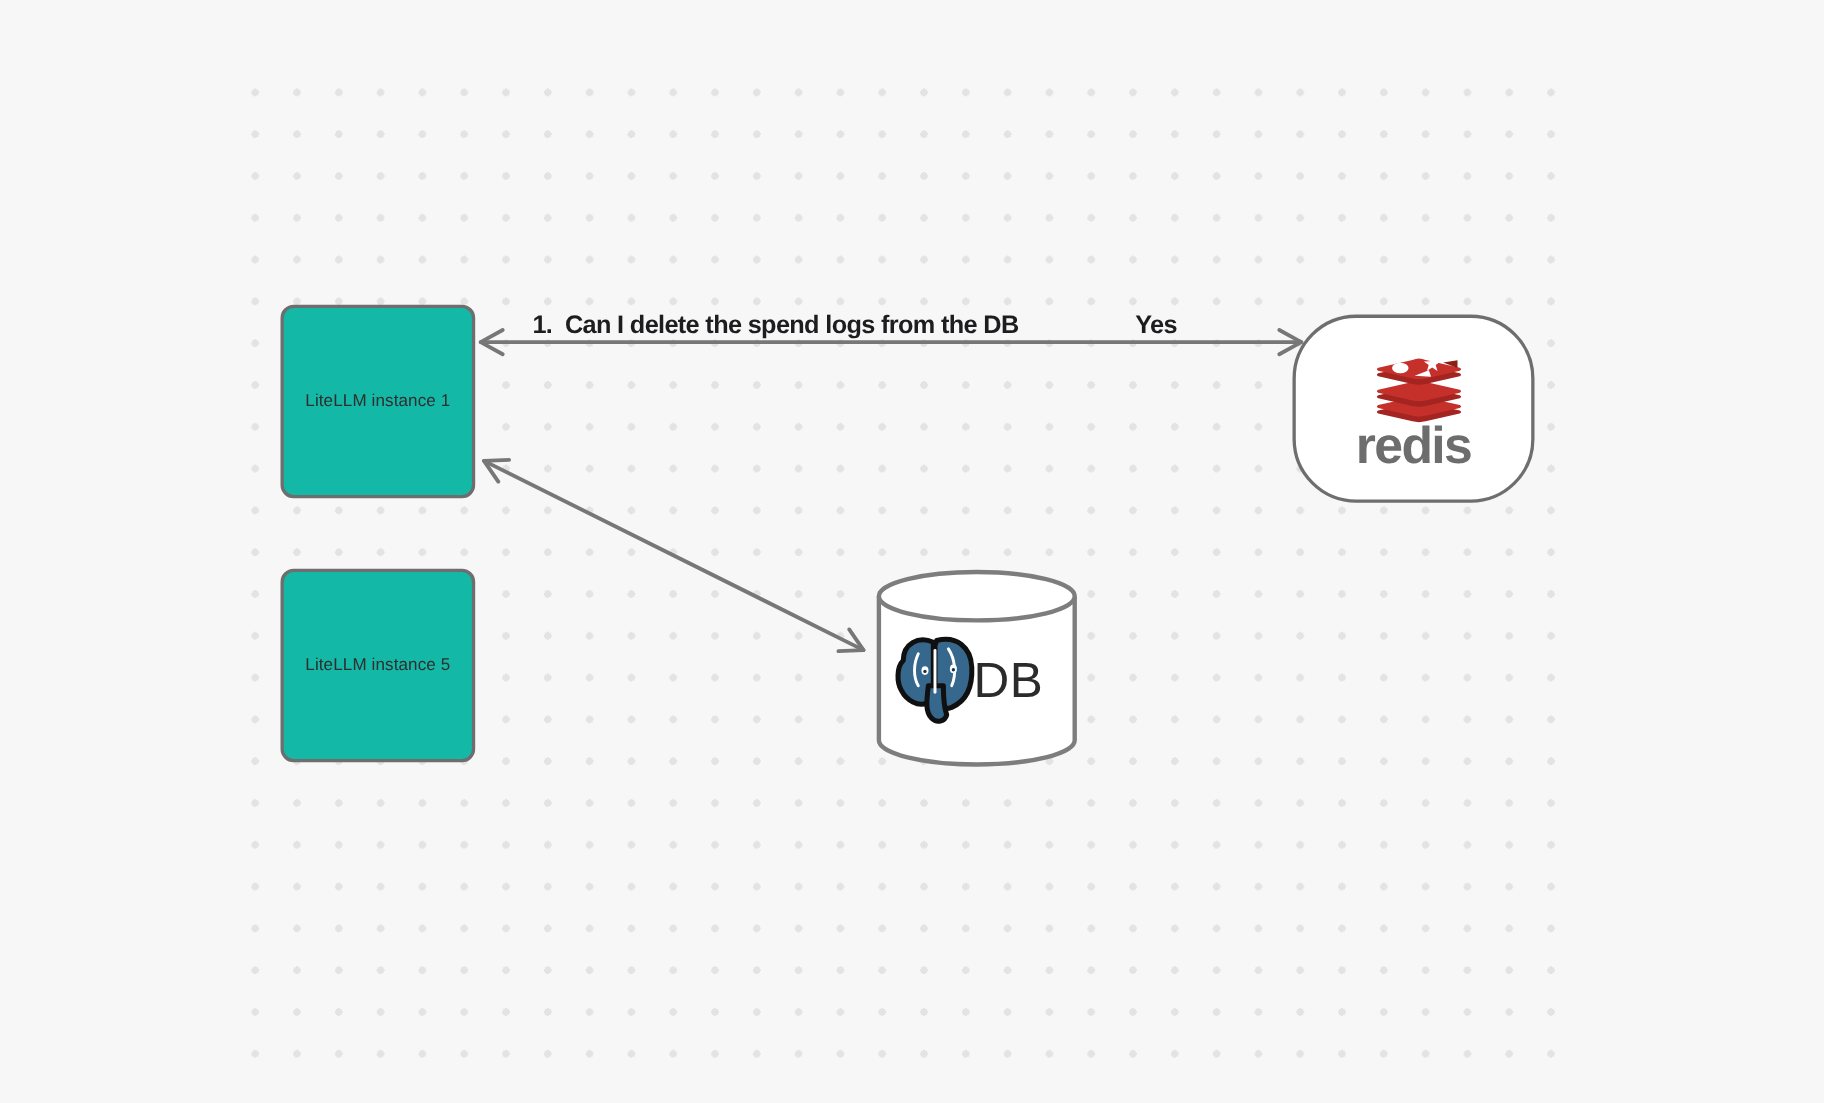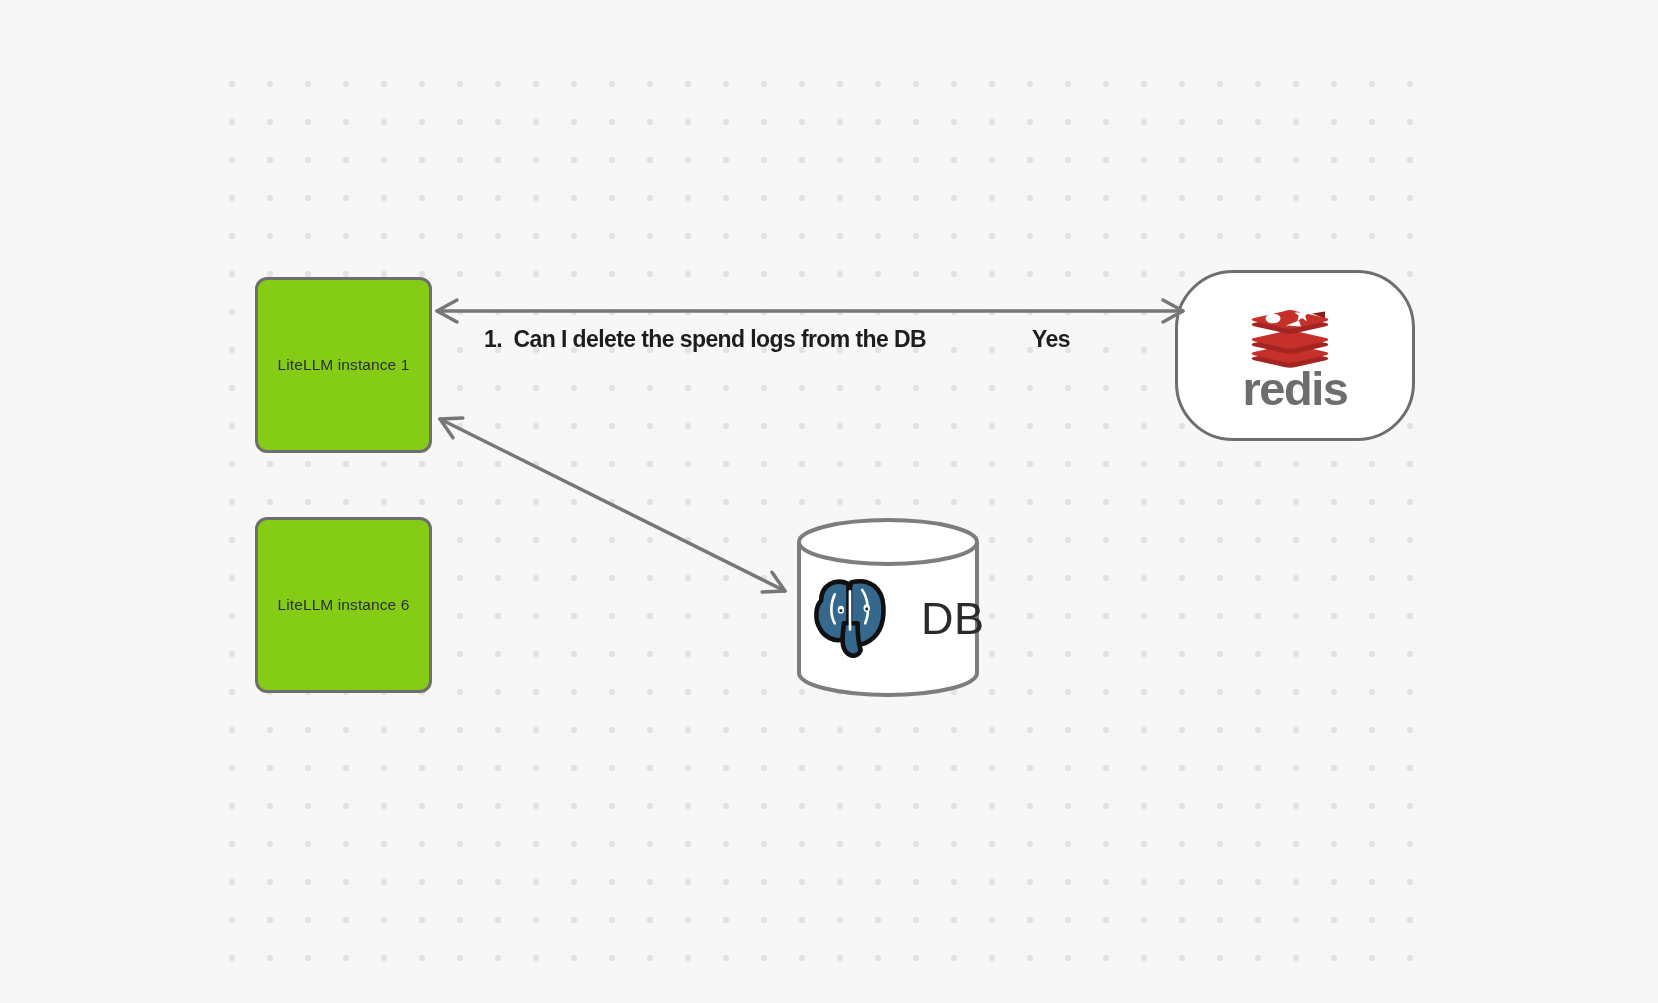--- a/index.html
+++ b/index.html
@@ -16,32 +16,32 @@
   .dot-field{
     position:absolute;
     left:214px;top:64px;width:1218px;height:910px;
     background-image:radial-gradient(circle 3.4px at 18px 20px,#e3e3e3 97%,rgba(0,0,0,0));
     background-size:38px 38px;
     pointer-events:none;
   }
   .node-box{
     position:absolute;
     left:255px;width:177px;height:176px;
-    background:#84cc16;
+    background:#14b8a6;
     border:3.5px solid #6e6e6e;
     border-radius:12px;
     display:flex;align-items:center;justify-content:center;
     box-sizing:border-box;
   }
   .node-box .node-label{
     font-size:15.5px;color:#2e2e2e;letter-spacing:0.1px;
   }
   .redis-node{
     position:absolute;
-    left:1175px;top:270px;width:240px;height:171px;
+    left:1175px;top:286px;width:220px;height:171px;
     background:#ffffff;
     border:3.5px solid #6e6e6e;
     border-radius:58px;
     box-sizing:border-box;
   }
   .redis-logo{
     position:absolute;left:70px;top:31px;width:84px;height:66px;
   }
   .redis-wordmark{
     position:absolute;left:0;right:0;top:92px;
@@ -49,46 +49,45 @@
     font-size:47px;font-weight:700;color:#6d6d6d;letter-spacing:-1.5px;
     line-height:1;
   }
   .db-node{
     position:absolute;left:793px;top:512px;width:190px;height:190px;
   }
   .db-cylinder{position:absolute;left:0;top:0;}
   .pg-logo{position:absolute;left:19px;top:64px;width:76px;height:84px;}
   .db-label{
     position:absolute;left:92px;top:84px;
-    font-size:45px;color:#2b2b2b;line-height:1;letter-spacing:0.5px;padding-left:36px;
+    font-size:45px;color:#2b2b2b;line-height:1;letter-spacing:0.5px;
   }
   .edge-label{
     position:absolute;
     font-size:23px;font-weight:700;color:#1d1d1f;
     letter-spacing:-0.6px;line-height:28px;
     white-space:pre;
-    margin-top:44px;
   }
   .edge-label-1{left:484px;top:281px;}
   .edge-label-yes{left:1032px;top:281px;}
   .edge-label-2{left:574px;top:456px;}
   .edges-svg{position:absolute;left:0;top:0;pointer-events:none;}
 </style>
 </head>
 <body>
 
 <div class="canvas">
 
   <div class="dot-field"></div>
 
   <div class="node-box" style="top:277px;">
     <span class="node-label">LiteLLM instance 1</span>
   </div>
   <div class="node-box" style="top:517px;">
-    <span class="node-label">LiteLLM instance 6</span>
+    <span class="node-label">LiteLLM instance 5</span>
   </div>
 
   <div class="redis-node">
     <svg class="redis-logo" viewBox="0 0 80 66">
 
       <g transform="translate(0,40)">
         <path fill="#a32421" d="M40 5 C42 5 44 5.5 46 6.3 L76 13 C79 13.7 79 15.5 76 16.2 L46 23 C42 24 38 24 34 23 L4 16.2 C1 15.5 1 13.7 4 13 L34 6.3 C36 5.5 38 5 40 5 Z"></path>
         <path fill="#c6302b" d="M40 0 C42 0 44 0.5 46 1.3 L76 8 C79 8.7 79 10.5 76 11.2 L46 18 C42 19 38 19 34 18 L4 11.2 C1 10.5 1 8.7 4 8 L34 1.3 C36 0.5 38 0 40 0 Z"></path>
       </g>
 

